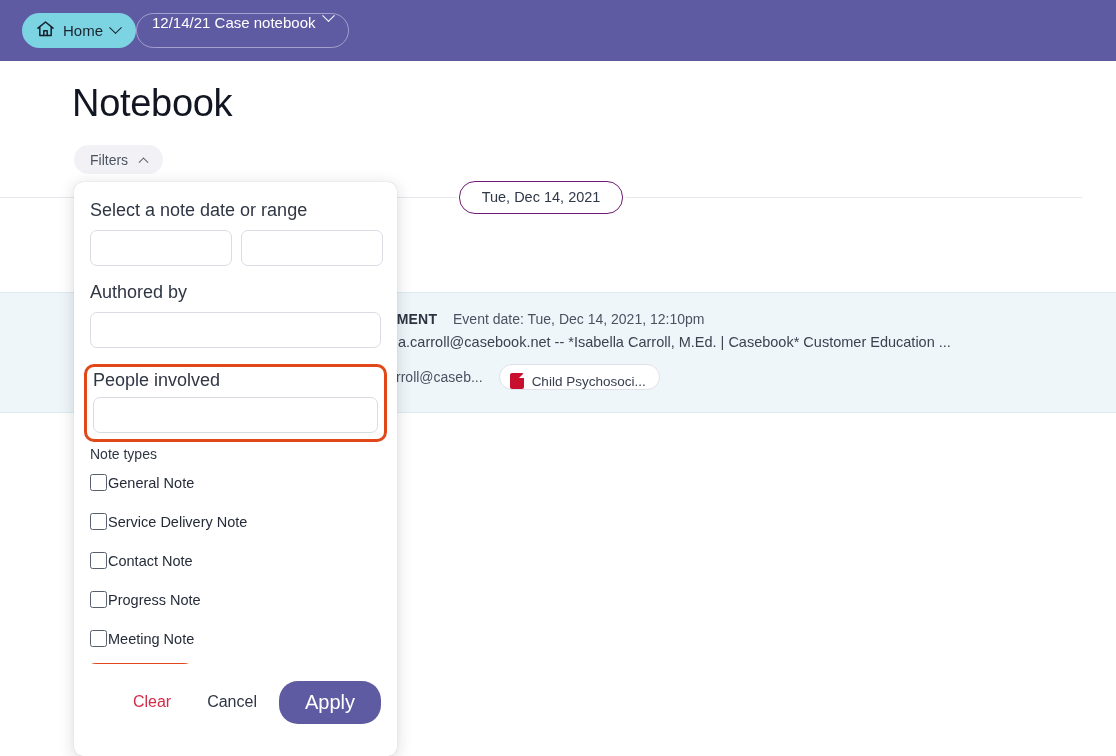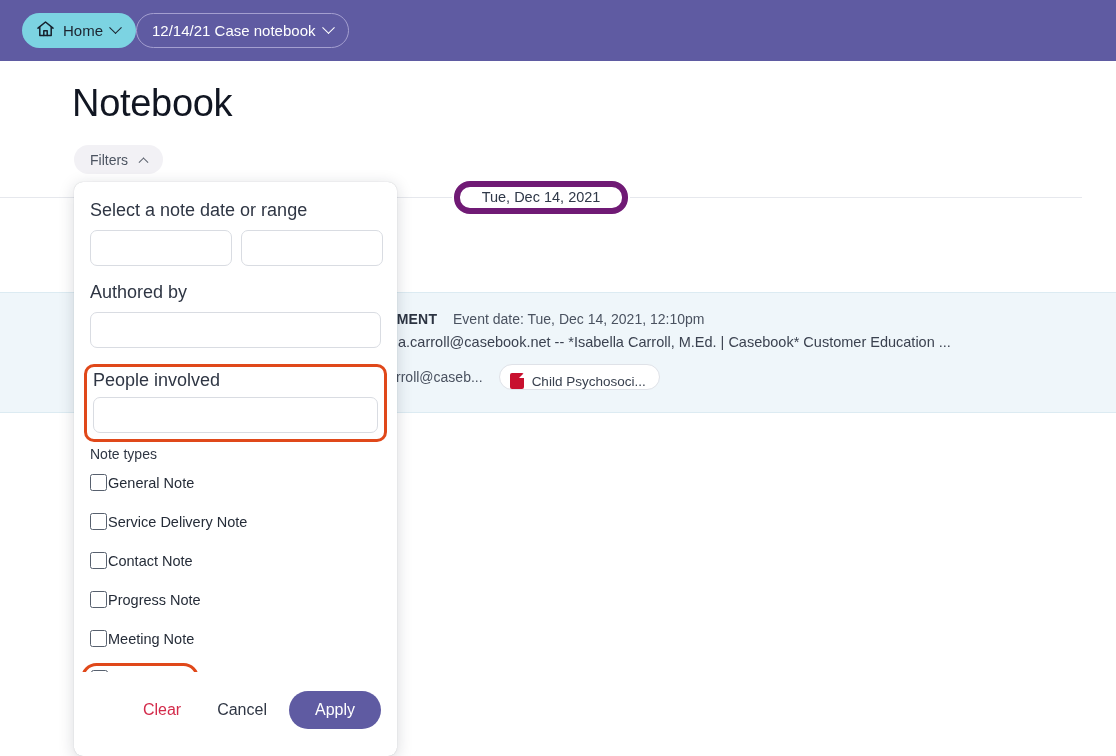--- a/index.html
+++ b/index.html
@@ -38,21 +38,20 @@
     font-size: 15px;
     cursor: pointer;
   }
   .home-pill .house { display: block; }
 
   .crumb-pill {
     height: 35px;
     border: 1px solid #a49fd0;
     border-radius: 18px;
     display: flex;
-    align-items: center;
     gap: 9px;
     padding: 0 15px;
     color: #ffffff;
     font-size: 15px;
     cursor: pointer;
   }
 
   .chev {
     display: inline-block;
     width: 9px; height: 9px;
@@ -102,21 +101,21 @@
     align-items: center;
   }
   .divider-line {
     flex: 1 1 auto;
     height: 1px;
     background: #e6e8ed;
   }
   .divider-line.left  { margin-left: 0px; }
   .divider-line.right { margin-right: 34px; }
   .date-pill {
-    border: 6px solid #701a75;
+    border: 1px solid #701a75;
     border-radius: 16px;
     height: 33px;
     display: flex;
     align-items: center;
     padding: 0 22px;
     font-size: 14.5px;
     color: #2f3848;
     background: #fff;
     margin: 16px 2px;
     cursor: pointer;
@@ -263,21 +262,21 @@
     border: 3px solid #e0481a;
     border-radius: 16px;
     padding: 0 12px 0 7px;
     margin-left: -9px;
     width: 118px;
     height: 31px;
   }
 
   .actions {
     position: absolute;
-    left: 0; bottom: 8px;
+    left: 0; bottom: 16px;
     width: 323px;
     height: 76px;
     display: flex;
     align-items: center;
     justify-content: flex-end;
     gap: 8px;
     padding-right: 16px;
     background: #fff;
   }
   .btn-clear {
@@ -291,21 +290,21 @@
     background: none; border: none;
     font-family: inherit; font-size: 16px;
     color: #2f3644;
     padding: 8px 14px;
     cursor: pointer;
   }
   .btn-apply {
     background: #5f5ba2;
     border: none;
     border-radius: 19px;
-    font-family: inherit; font-size: 16px;
+    font-family: inherit; font-size: 20px;
     color: #fff;
     padding: 10px 26px;
     cursor: pointer;
   }
 </style>
 </head>
 <body>
 
 <div class="topbar">
   <div class="home-pill">

